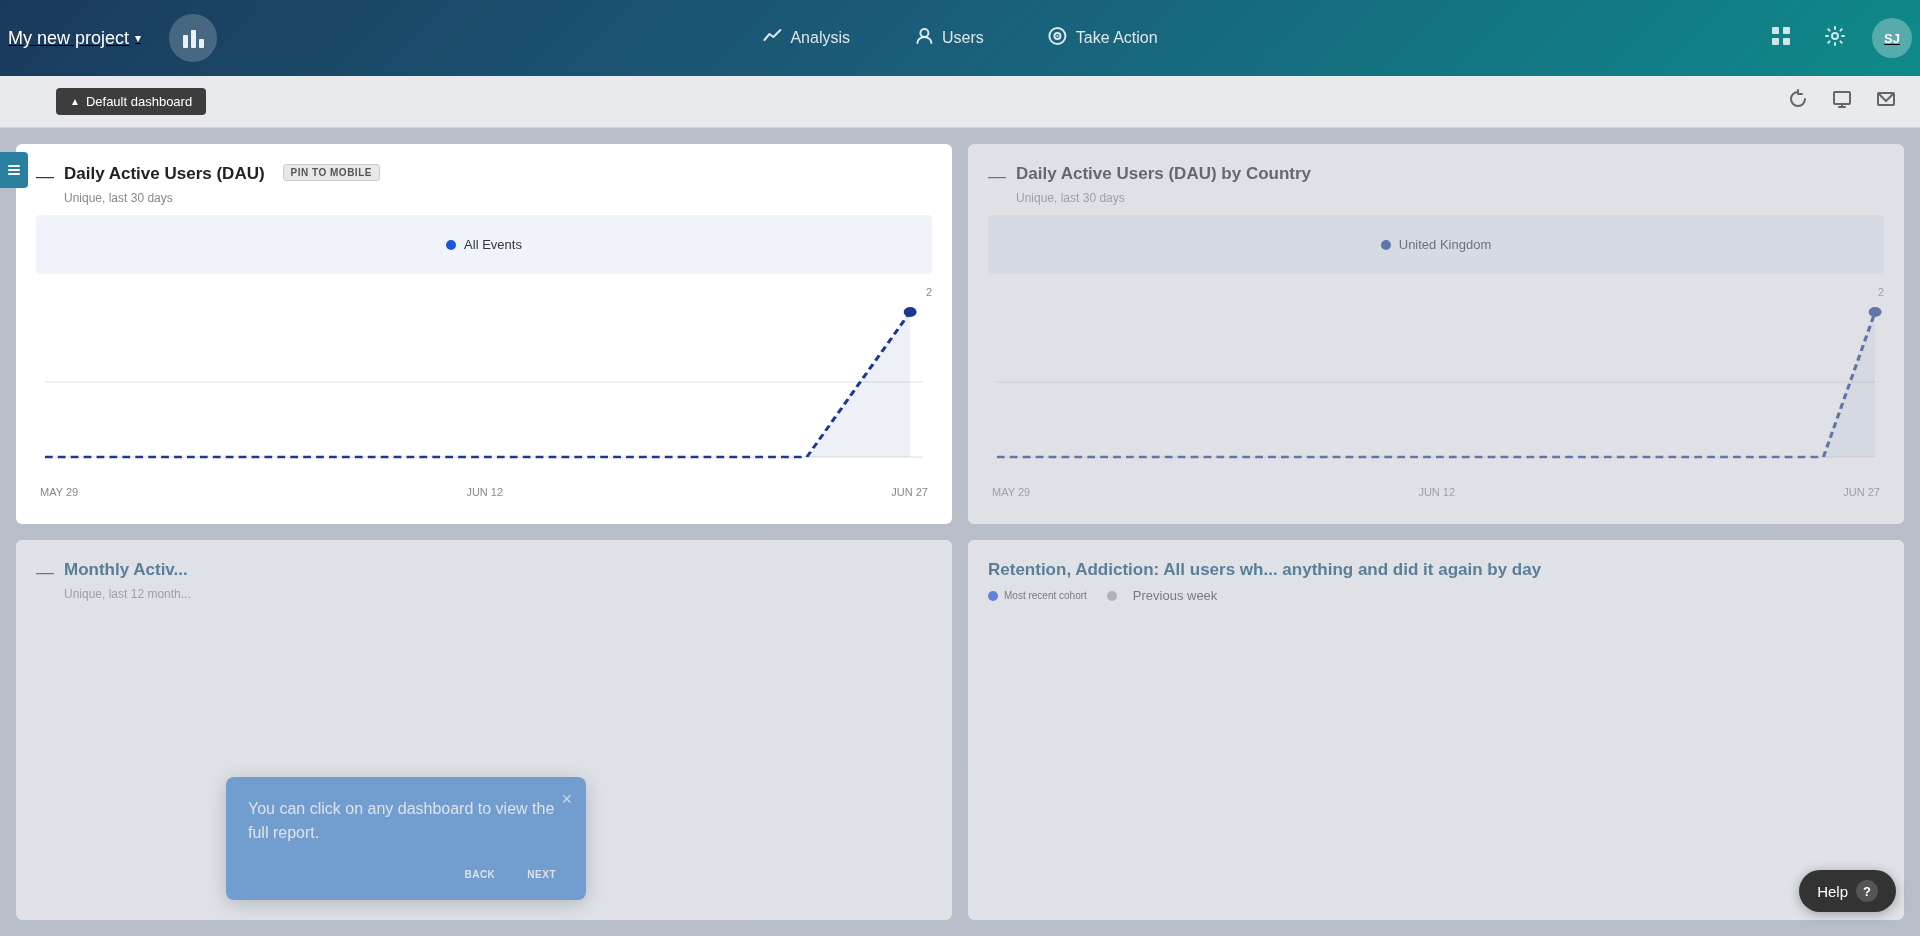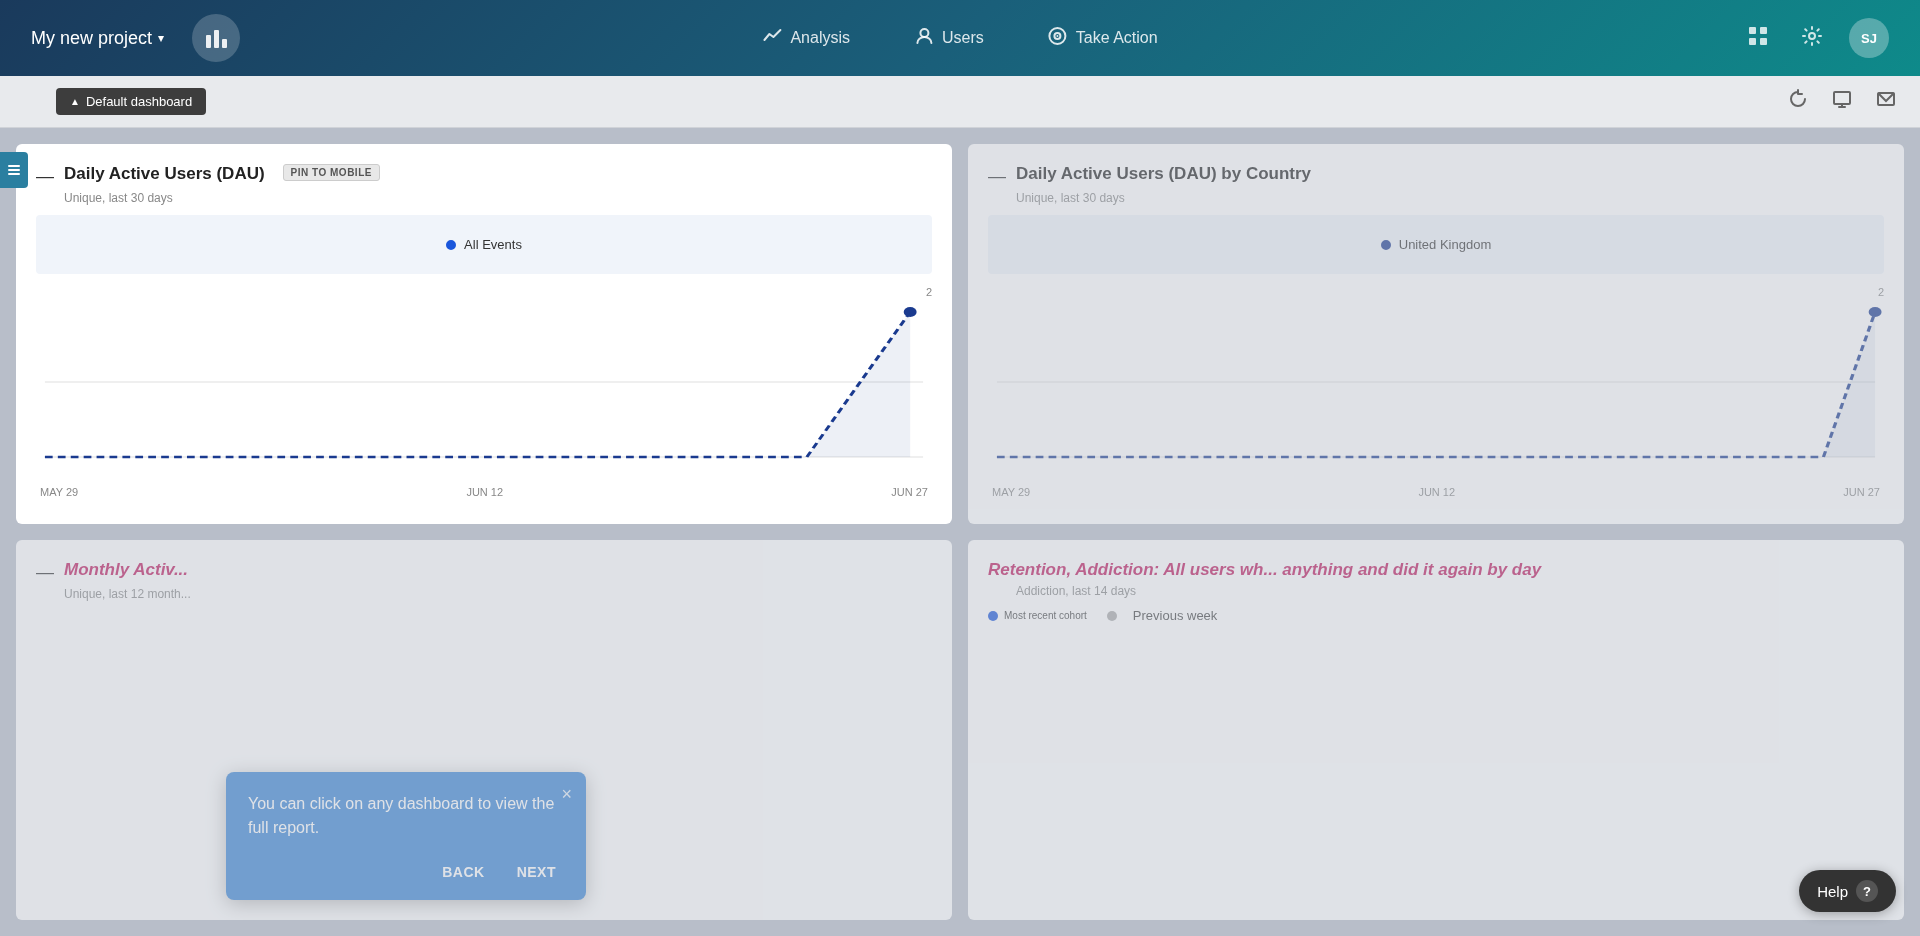--- a/index.html
+++ b/index.html
@@ -4,23 +4,24 @@
   <style>
     * { box-sizing: border-box; margin: 0; padding: 0; }
     body { font-family: -apple-system, BlinkMacSystemFont, 'Segoe UI', sans-serif; background: #c8cdd6; width: 1920px; height: 936px; overflow: hidden; }
 
     
     .header {
       height: 76px;
       background: linear-gradient(135deg, #1a3a5c 0%, #1a5f7a 50%, #0e8a8a 100%);
       display: flex;
       align-items: center;
-      padding: 0 31px;
+      padding: 0 8px;
       position: relative;
       z-index: 100;
+      text-decoration: underline;
     }
     .header-left {
       display: flex;
       align-items: center;
       gap: 12px;
       flex: 0 0 auto;
     }
     .project-name {
       color: white;
       font-size: 18px;
@@ -272,21 +273,21 @@
     }
     .tooltip-actions {
       display: flex;
       justify-content: flex-end;
       gap: 16px;
     }
     .tooltip-btn {
       background: none;
       border: none;
       color: white;
-      font-size: 14px;
+      font-size: 10px;
       font-weight: 700;
       cursor: pointer;
       letter-spacing: 0.5px;
       padding: 4px 8px;
     }
     .tooltip-btn-next {
       color: white;
       font-weight: 700;
     }
 
@@ -316,22 +317,21 @@
       align-items: center;
       justify-content: center;
       font-size: 13px;
       font-weight: 700;
     }
 
     
     .card-title-muted {
       font-size: 17px;
       font-weight: 600;
-      color: #be185d;
-      font-style: italic;
+      color: #0c4a6e;
     }
   </style>
 </head>
 <body>
 
 <header class="header">
   <div class="header-left">
     <span class="project-name">
       <span>My new project</span>
       <span class="chevron-down">▾</span>
@@ -516,21 +516,20 @@
         <button class="tooltip-btn">BACK</button>
         <button class="tooltip-btn tooltip-btn-next">NEXT</button>
       </div>
     </div>
   </div>
 
   <div class="chart-card dimmed">
     <div class="card-header">
       <span class="card-title-muted">Retention, Addiction: All users wh... anything and did it again by day</span>
     </div>
-    <div class="card-subtitle">Addiction, last 14 days</div>
     <div style="display:flex; gap:20px; margin-top:8px;">
       <div style="display:flex; align-items:center; gap:6px; font-size:10px; color:#444;">
         <span style="width:10px;height:10px;border-radius:50%;background:#1a56db;display:inline-block;"></span>
         <span>Most recent cohort</span>
       </div>
       <div style="display:flex; align-items:center; gap:16px; font-size:13px; color:#444;">
         <span style="width:10px;height:10px;border-radius:50%;background:#aaa;display:inline-block;"></span>
         <span>Previous week</span>
       </div>
     </div>

